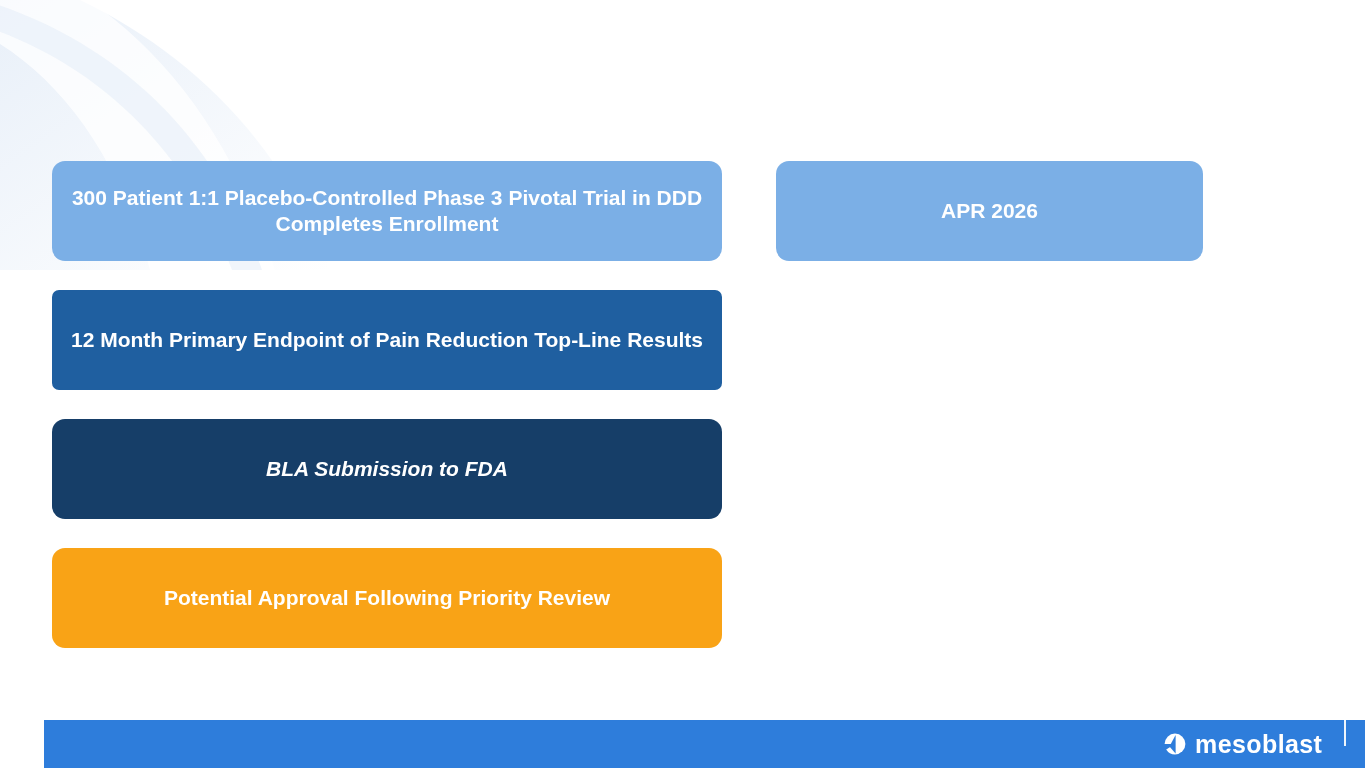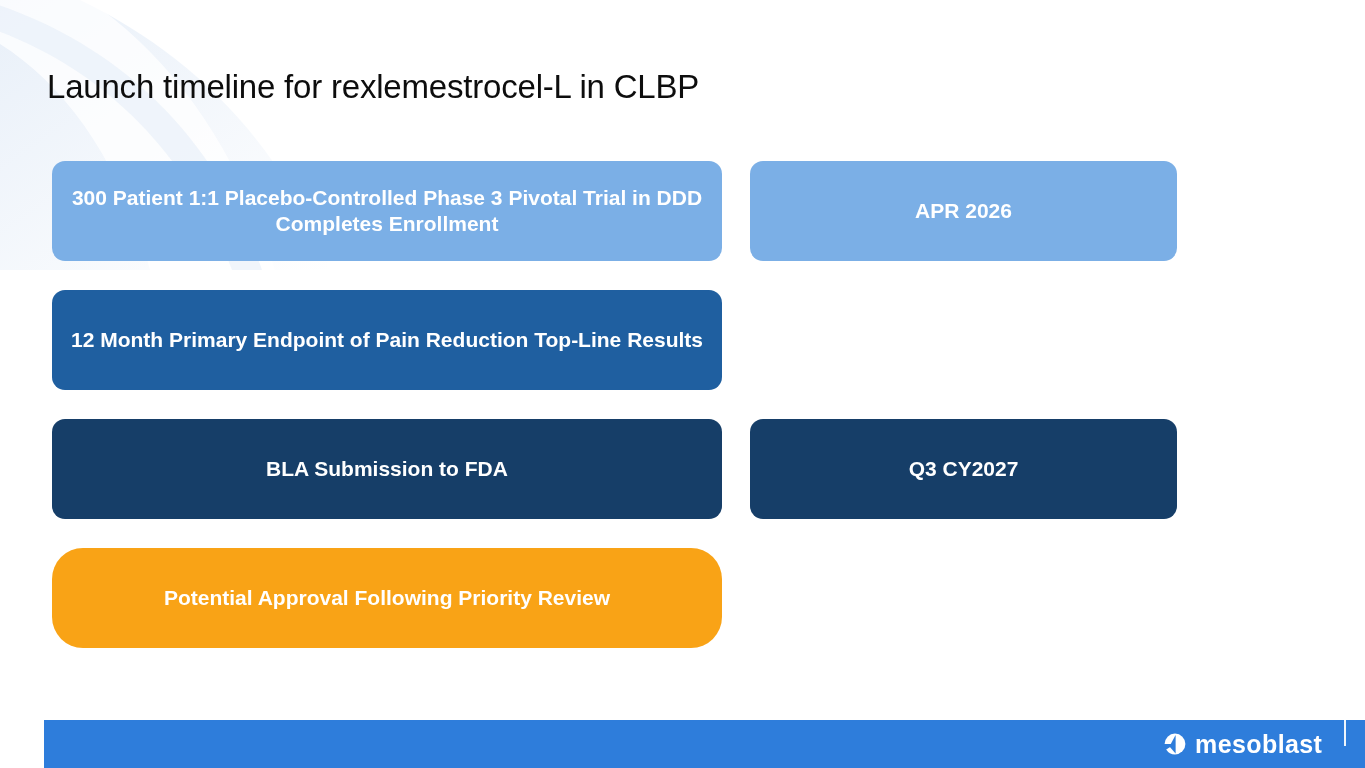--- a/index.html
+++ b/index.html
@@ -74,30 +74,30 @@
     padding: 6px 18px;
   }
 
   .tl-box.event {
     left: 52px;
     width: 670px;
     font-size: 21px;
   }
 
   .tl-box.date {
-    left: 750px;
+    left: 776px;
     width: 427px;
     font-size: 21px;
   }
 
   
   .c-lightblue { background: #7bafe6; }
-  .c-blue      { background: #1f5fa0; }
-  .c-navy      { background: #163e68; }
-  .c-orange    { background: #f9a316; border-radius: 31px; }
+  .c-blue      { background: #1f5fa0; border-radius: 7px; }
+  .c-navy      { background: #163e68; font-style: italic; }
+  .c-orange    { background: #f9a316; }
 
   
   .footer-bar {
     position: absolute;
     left: 0;
     bottom: 0;
     width: 1365px;
     height: 48px;
     background: #2e7ddb;
     display: flex;
@@ -153,36 +153,34 @@
           <stop offset="0%" stop-color="#d7e4f4"></stop>
           <stop offset="100%" stop-color="#ffffff"></stop>
         </linearGradient>
       </defs>
       <path d="M -140 -60 C 60 -40 250 60 330 270 L -140 270 Z" fill="url(#swooshGrad)" opacity="0.75"></path>
       <path d="M -160 -80 C 30 -70 200 30 275 270 L 150 270 C 95 70 -40 -10 -160 10 Z" fill="#ffffff" opacity="0.75"></path>
       <path d="M -120 -20 C 50 -5 200 90 262 270 L 232 270 C 170 105 30 15 -120 6 Z" fill="#e3ecf8" opacity="0.55"></path>
     </svg>
   </div>
 
-  <h1 class="slide-title">Launch timeline for rexlemestrocel-L in CLBP</h1>
 
   <div class="timeline">
 
     <div class="timeline-row">
       <div class="tl-box event c-lightblue">300 Patient 1:1 Placebo-Controlled Phase 3 Pivotal Trial in DDD Completes Enrollment</div>
       <div class="tl-box date c-lightblue">APR 2026</div>
     </div>
 
     <div class="timeline-row">
       <div class="tl-box event c-blue">12 Month Primary Endpoint of Pain Reduction Top-Line Results</div>
     </div>
 
     <div class="timeline-row">
       <div class="tl-box event c-navy">BLA Submission to FDA</div>
-      <div class="tl-box date c-navy">Q3 CY2027</div>
     </div>
 
     <div class="timeline-row">
       <div class="tl-box event c-orange">Potential Approval Following Priority Review</div>
     </div>
 
   </div>
 
   <div class="footer-bar">
     <div class="brand">

